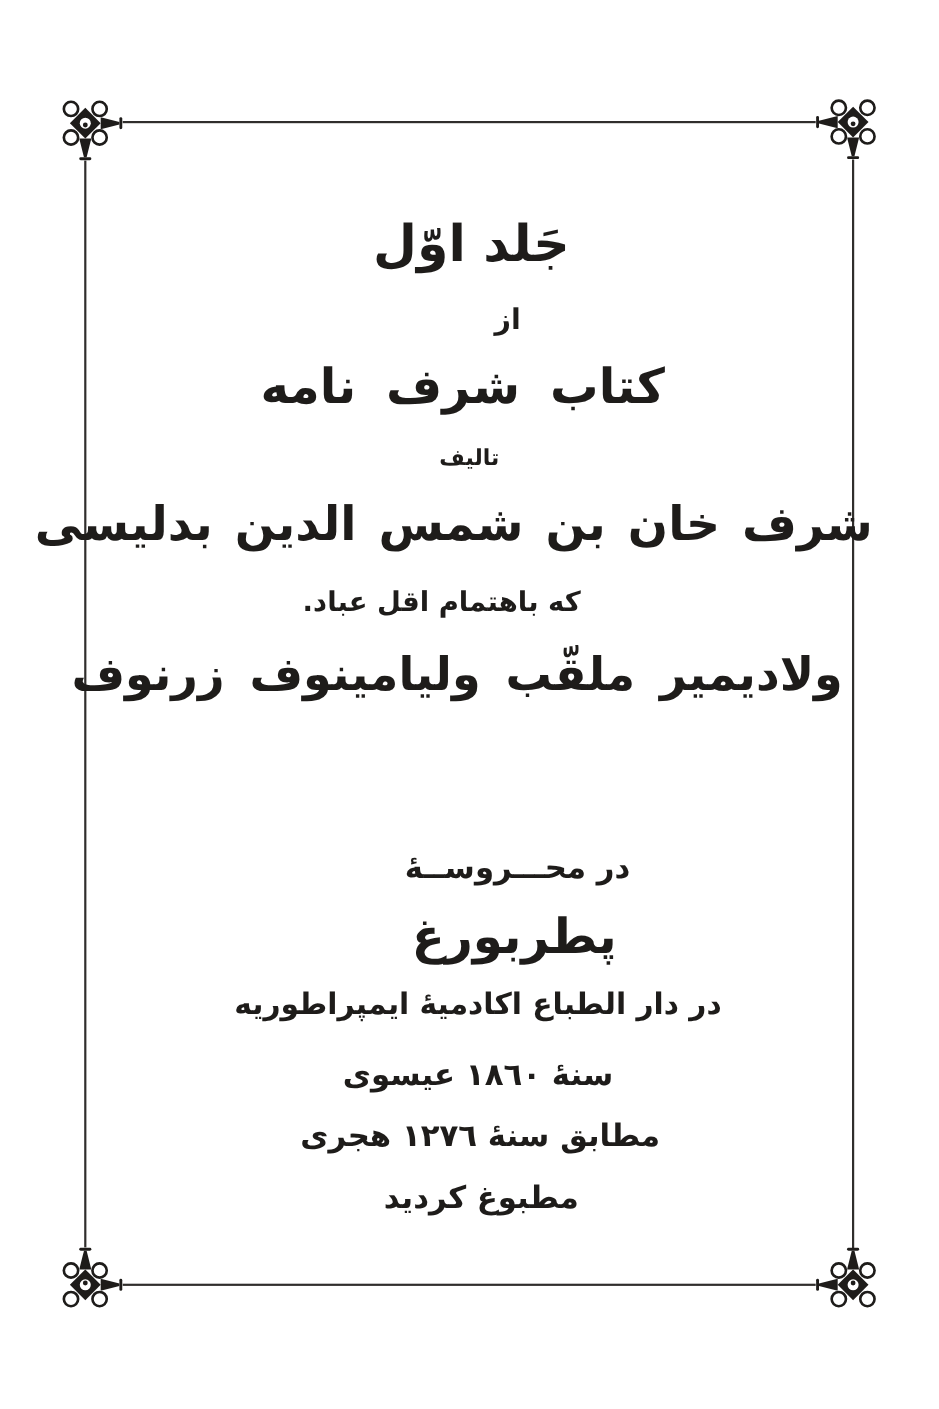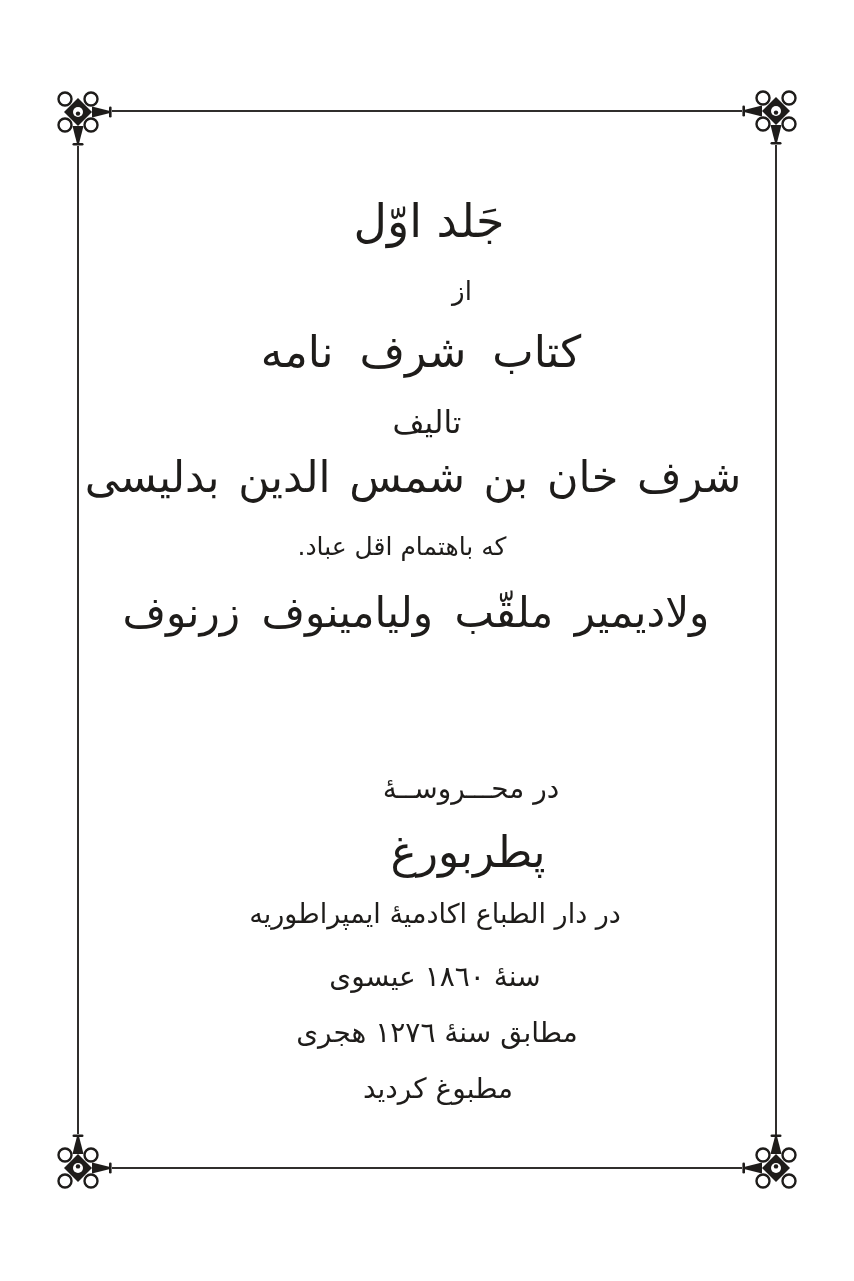--- a/index.html
+++ b/index.html
@@ -6,21 +6,21 @@
     --ink:#1e1c1a;
     --paper:#ffffff;
   }
   *{margin:0;padding:0;box-sizing:border-box;}
   html,body{width:854px;height:1281px;background:var(--paper);overflow:hidden;}
   body{
     font-family:"DejaVu Sans",sans-serif;
     color:var(--ink);
     position:relative;
   }
-  .page{position:absolute;inset:0;background:var(--paper);}
+  .page{position:absolute;inset:0;background:var(--paper);font-weight:bold;}
   
   .frame-line{position:absolute;background:var(--ink);opacity:.92;}
   .frame-line.top{left:112px;top:110px;width:630px;height:2px;}
   .frame-line.bottom{left:112px;top:1167px;width:630px;height:2px;}
   .frame-line.left{left:77px;top:146px;width:2px;height:988px;}
   .frame-line.right{left:775px;top:145px;width:2px;height:990px;}
   .orn{position:absolute;width:120px;height:120px;}
   .orn .loop{fill:none;stroke:var(--ink);stroke-width:2.4px;}
   .orn .solid{fill:var(--ink);stroke:none;}
   .orn .hole{fill:var(--paper);stroke:none;}
@@ -32,21 +32,21 @@
   .tline{
     position:absolute;left:0;right:0;
     text-align:center;direction:rtl;
     color:var(--ink);
     white-space:nowrap;
     letter-spacing:0;
   }
   .l-volume  {top:194px;font-size:46px;transform:translateX(2px);}
   .l-from    {top:276px;font-size:26px;transform:translateX(35px);}
   .l-book    {top:326px;font-size:44px;word-spacing:12px;transform:translateX(-6px);}
-  .l-byline  {top:404px;font-size:31px;}
+  .l-byline  {top:404px;font-size:20px;}
   .l-author  {top:452px;font-size:43px;word-spacing:5px;transform:translateX(-14px);}
   .l-editnote{top:532px;font-size:25px;transform:translateX(-25px);}
   .l-editor  {top:588px;font-size:42px;word-spacing:8px;transform:translateX(-11px);}
   .l-place   {top:772px;font-size:28px;transform:translateX(44px);}
   .l-city    {top:826px;font-size:44px;transform:translateX(41px);}
   .l-press   {top:898px;font-size:27px;transform:translateX(8px);}
   .l-yearce  {top:960px;font-size:28px;transform:translateX(8px);}
   .l-yearah  {top:1016px;font-size:28px;transform:translateX(10px);}
   .l-printed {top:1072px;font-size:28px;transform:translateX(11px);}
 </style>

